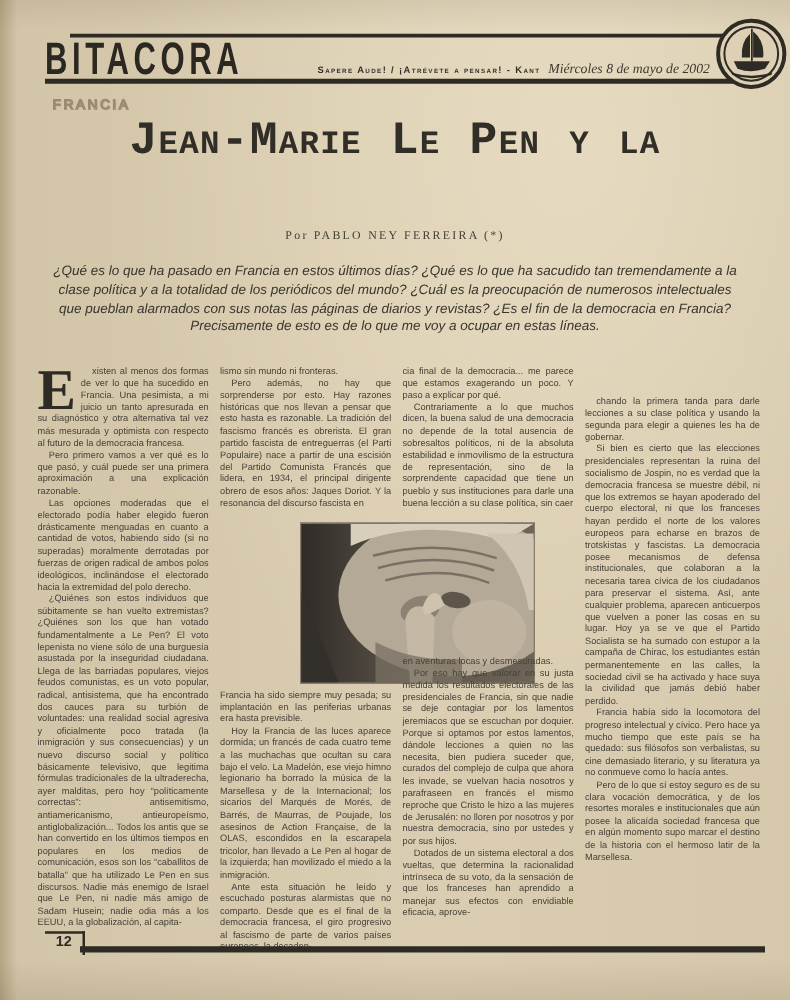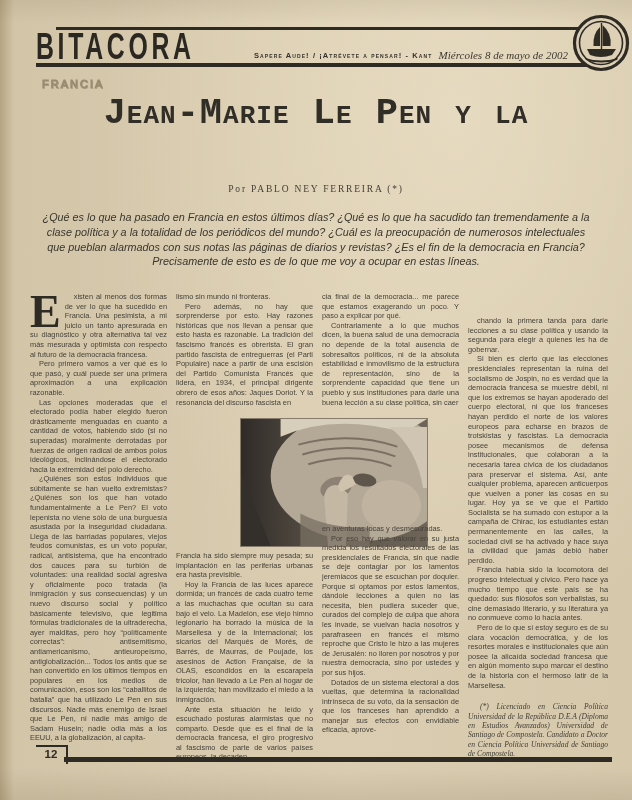--- a/index.html
+++ b/index.html
@@ -170,19 +170,18 @@
       <p>Ante esta situación he leído y escuchado posturas alarmistas que no comparto. Desde que es el final de la democracia francesa, el giro progresivo al fascismo de parte de varios países europeos, la decaden-</p>
     </div>
   <div class="col col3b cont">
       <p>en aventuras locas y desmesuradas.</p>
       <p>Por eso hay que valorar en su justa medida los resultados electorales de las presidenciales de Francia, sin que nadie se deje contagiar por los lamentos jeremiacos que se escuchan por doquier. Porque si optamos por estos lamentos, dándole lecciones a quien no las necesita, bien pudiera suceder que, curados del complejo de culpa que ahora les invade, se vuelvan hacia nosotros y parafraseen en francés el mismo reproche que Cristo le hizo a las mujeres de Jerusalén: no lloren por nosotros y por nuestra democracia, sino por ustedes y por sus hijos.</p>
       <p>Dotados de un sistema electoral a dos vueltas, que determina la racionalidad intrínseca de su voto, da la sensación de que los franceses han aprendido a manejar sus efectos con envidiable eficacia, aprove-</p>
     </div>
 
   <div class="col col4 cont">
     <span><p>chando la primera tanda para darle lecciones a su clase política y usando la segunda para elegir a quienes les ha de gobernar.</p><p>Si bien es cierto que las elecciones presidenciales representan la ruina del socialismo de Jospin, no es verdad que la democracia francesa se muestre débil, ni que los extremos se hayan apoderado del cuerpo electoral, ni que los franceses hayan perdido el norte de los valores europeos para echarse en brazos de trotskistas y fascistas. La democracia posee mecanismos de defensa institucionales, que colaboran a la necesaria tarea cívica de los ciudadanos para preservar el sistema. Así, ante cualquier problema, aparecen anticuerpos que vuelven a poner las cosas en su lugar. Hoy ya se ve que el Partido Socialista se ha sumado con estupor a la campaña de Chirac, los estudiantes están permanentemente en las calles, la sociedad civil se ha activado y hace suya la civilidad que jamás debió haber perdido.</p><p>Francia había sido la locomotora del progreso intelectual y cívico. Pero hace ya mucho tiempo que este país se ha quedado: sus filósofos son verbalistas, su cine demasiado literario, y su literatura ya no conmueve como lo hacía antes.</p><p>Pero de lo que sí estoy seguro es de su clara vocación democrática, y de los resortes morales e institucionales que aún posee la alicaída sociedad francesa que en algún momento supo marcar el destino de la historia con el hermoso latir de la Marsellesa.</p></span>
-    <div class="footnote">(*) Licenciado en Ciencia Política Universidad de la República D.E.A (Diploma en Estudios Avanzados) Universidad de Santiago de Compostela. Candidato a Doctor en Ciencia Política Universidad de Santiago de Compostela.</div>
   </div>
 
   <div class="page-box">12</div>
   <div class="footer-rule"></div>
 
 </div>
 
 </body></html>

